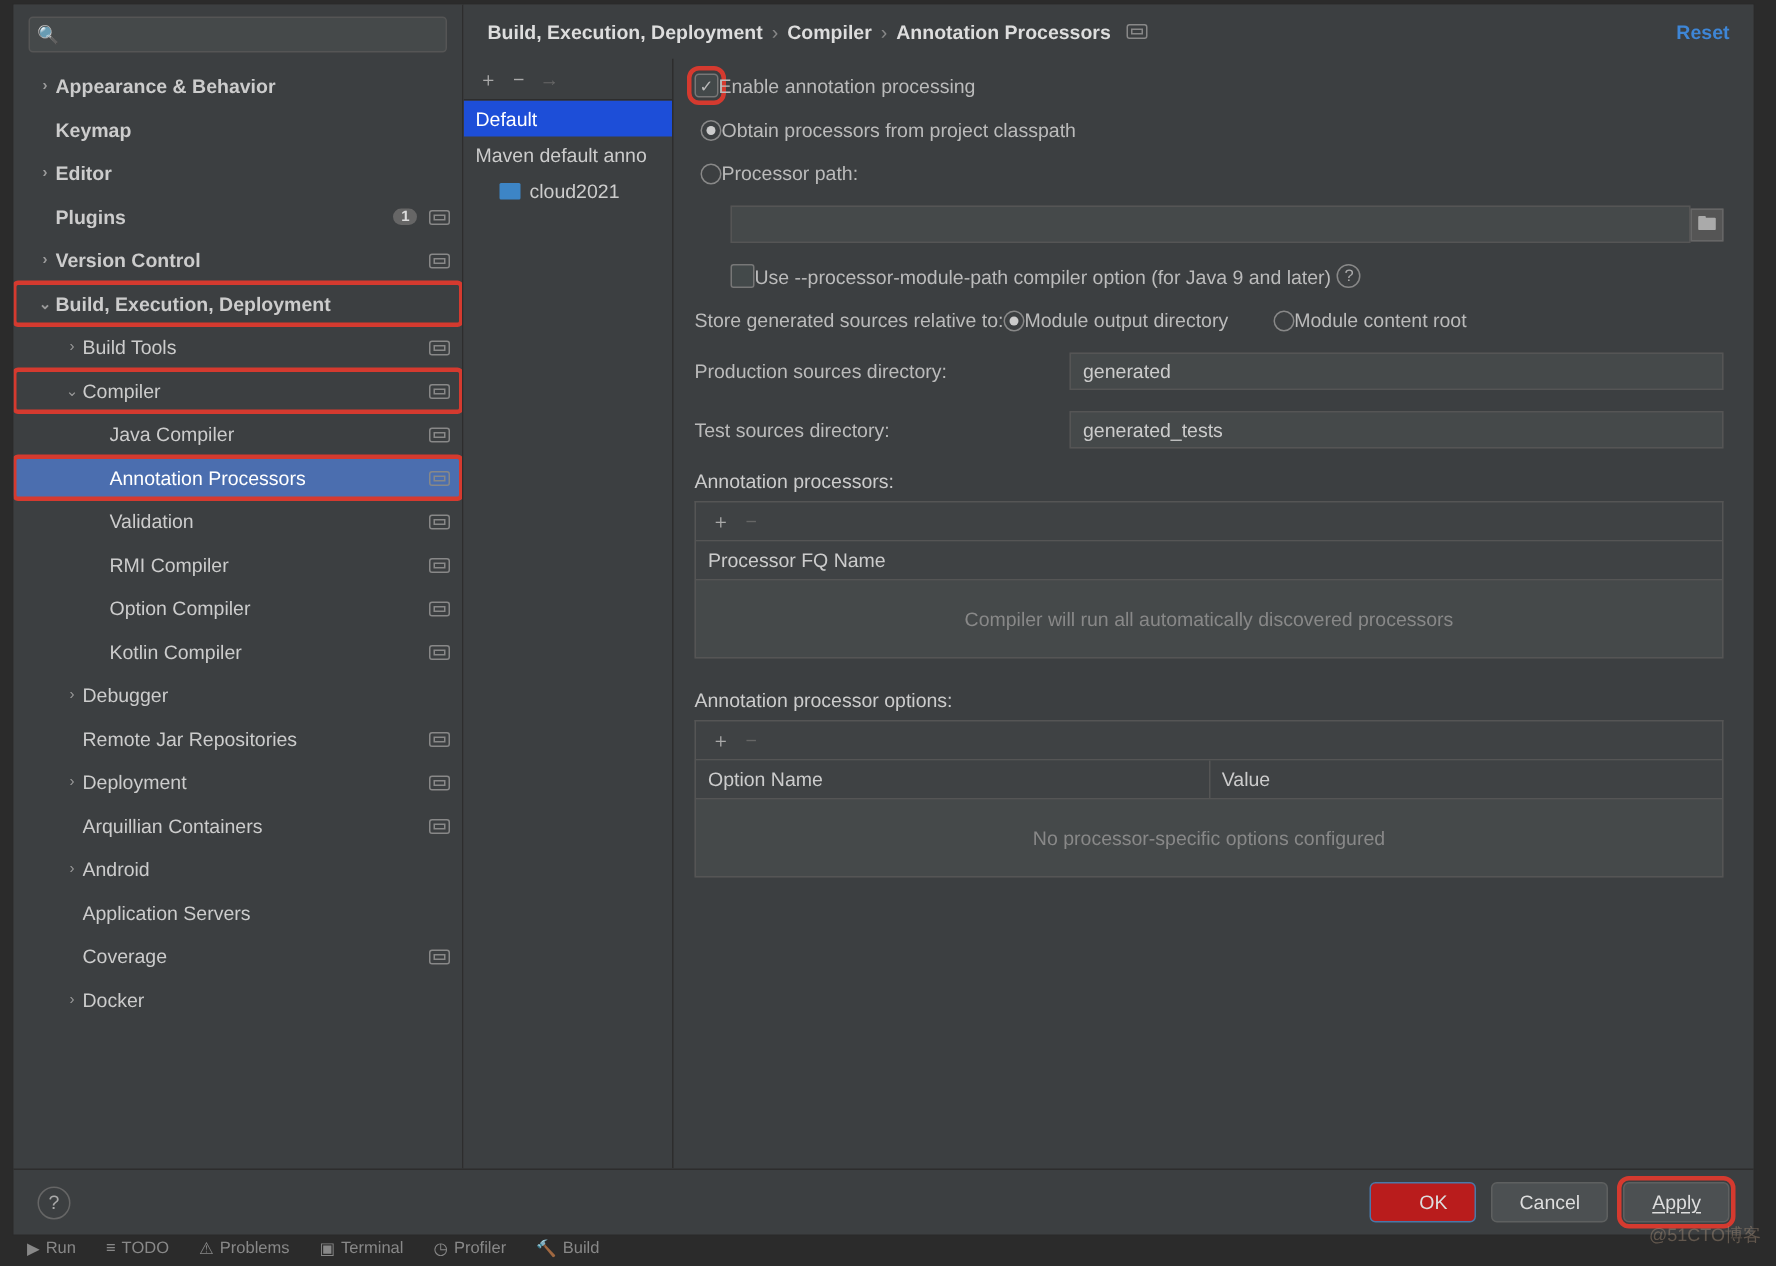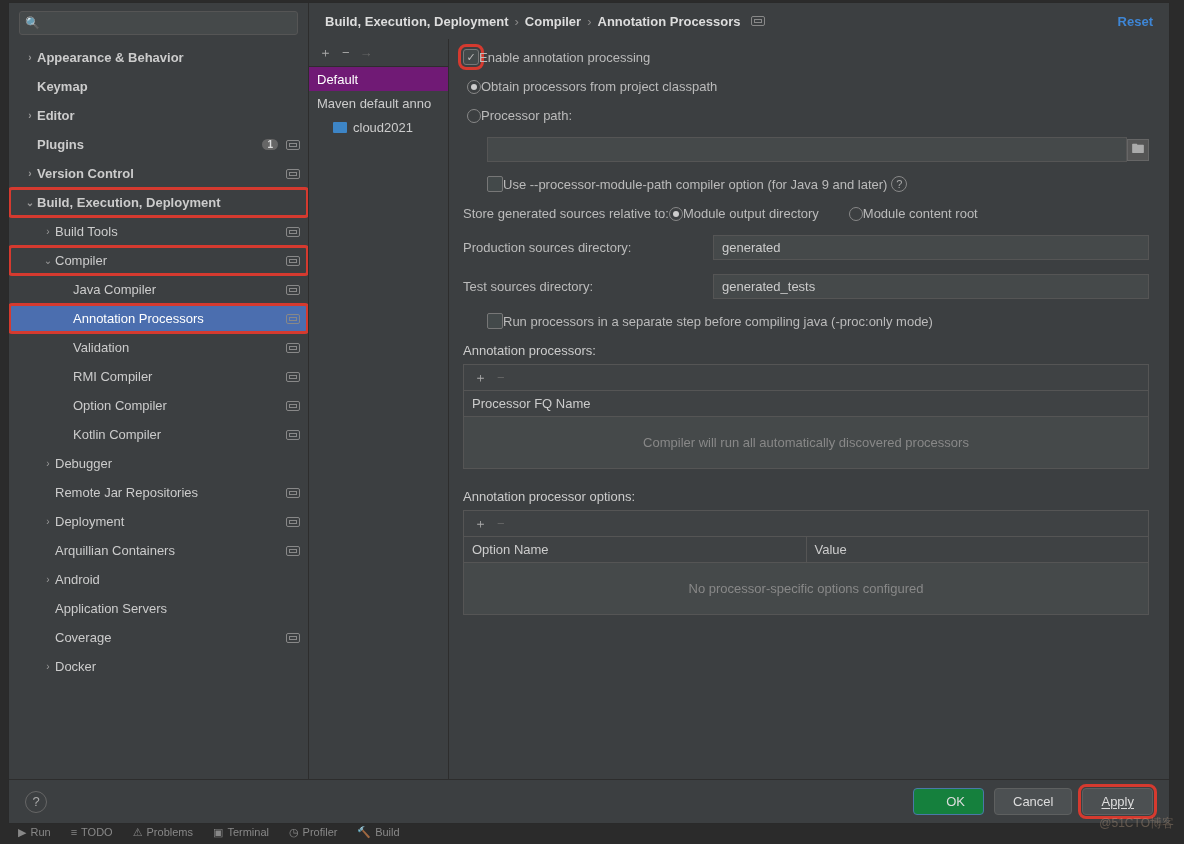--- a/index.html
+++ b/index.html
@@ -30,21 +30,21 @@
 .crumbs .c { font-weight: 600; color: #ddd; }
 .crumbs .sep { color: #888; }
 .crumbs .reset { margin-left: auto; color: #3e86d6; font-weight: 600; cursor: pointer; }
 
 .content { flex: 1; display: flex; overflow: hidden; }
 .profile-panel { width: 140px; border-right: 1px solid #2d2d2d; display: flex; flex-direction: column; }
 .pp-toolbar { height: 28px; display: flex; align-items: center; gap: 10px; padding: 0 10px; border-bottom: 1px solid #2d2d2d; }
 .pp-toolbar span { color: #aaa; cursor: pointer; }
 .pp-list { flex: 1; overflow: hidden; }
 .pp-item { height: 24px; display: flex; align-items: center; padding: 0 8px; color: #ccc; cursor: pointer; white-space: nowrap; overflow: hidden; }
-.pp-item.sel { background: #701a75; color: #fff; }
+.pp-item.sel { background: #1d4ed8; color: #fff; }
 .pp-item.sub { padding-left: 24px; }
 .pp-item .folder { width: 14px; height: 11px; background: #3d85c6; margin-right: 6px; border-radius: 1px; }
 
 .settings { flex: 1; overflow-y: auto; padding: 10px 20px 10px 14px; }
 .row { display: flex; align-items: center; margin-bottom: 14px; }
 .chk { width: 16px; height: 16px; border: 1px solid #777; background: #43494a; display: inline-flex; align-items: center; justify-content: center; color: #bbb; font-size: 11px; border-radius: 2px; cursor: pointer; }
 .chk.on::after { content: "✓"; }
 .chk.hl { outline: 3px solid #d53a2f; outline-offset: 2px; border-radius: 3px; }
 .radio { width: 14px; height: 14px; border: 1px solid #888; border-radius: 50%; display: inline-flex; align-items: center; justify-content: center; cursor: pointer; }
 .radio.on::after { content: ""; width: 6px; height: 6px; background: #ccc; border-radius: 50%; }
@@ -57,21 +57,21 @@
 .table .th { display: flex; background: #3f4244; border-bottom: 1px solid #555; }
 .table .th > div { padding: 5px 8px; color: #ccc; border-right: 1px solid #555; }
 .table .th > div:last-child { border-right: none; }
 .table .empty { text-align: center; padding: 18px; color: #888; }
 .help { width:16px; height:16px; border:1px solid #888; border-radius:50%; display:inline-flex; align-items:center; justify-content:center; font-size:11px; color:#aaa; margin-left:4px; }
 .browse { width:22px; height:22px; background:#555; border:1px solid #666; display:inline-flex; align-items:center; justify-content:center; color:#aaa; cursor:pointer; }
 
 .footer { height: 44px; border-top: 1px solid #2d2d2d; display: flex; align-items: center; padding: 0 16px; gap: 10px; }
 .footer .spacer { flex: 1; }
 .btn { padding: 5px 18px; background: #4c5052; border: 1px solid #5e6060; color: #ddd; border-radius: 4px; cursor: pointer; font-size: 13px; }
-.btn.primary { background: #15803d; border-color: #4a78a8; padding-left: 32px; }
+.btn.primary { background: #b91c1c; border-color: #4a78a8; padding-left: 32px; }
 .btn.hl { outline: 3px solid #d53a2f; outline-offset: 1px; border-radius: 4px; }
 .btn.apply { text-decoration: underline; text-underline-offset: 2px; }
 .help-btn { width: 22px; height: 22px; border: 1px solid #666; border-radius: 50%; display: flex; align-items: center; justify-content: center; color: #aaa; cursor: pointer; }
 
 .bottom-bar { position: absolute; left: 8px; bottom: 2px; height: 20px; display: flex; align-items: center; gap: 20px; padding: 0 10px; color: #888; font-size: 11px; filter: blur(0.5px); }
 .bottom-bar span { display: inline-flex; align-items: center; gap: 4px; }
 .watermark { position: absolute; right: 10px; bottom: 12px; color: rgba(200,170,140,0.35); font-size: 12px; }
 </style>
 </head>
 <body>
@@ -253,24 +253,20 @@
 
           <div class="row">
             <span style="width:250px">Production sources directory:</span>
             <input class="txt-input full" value="generated" style="">
           </div>
           <div class="row">
             <span style="width:250px">Test sources directory:</span>
             <input class="txt-input full" value="generated_tests" style="">
           </div>
 
-          <div class="row" style="margin-left:24px">
-            <span class="chk"></span>
-            <span>Run processors in a separate step before compiling java (-proc:only mode)</span>
-          </div>
 
           <div class="section-label">Annotation processors:</div>
           <div class="mini-toolbar">
             <span>＋</span>
             <span style="color:#666">−</span>
           </div>
           <div class="table">
             <div class="th">
               <div style="flex:1">Processor FQ Name</div>
             </div>

